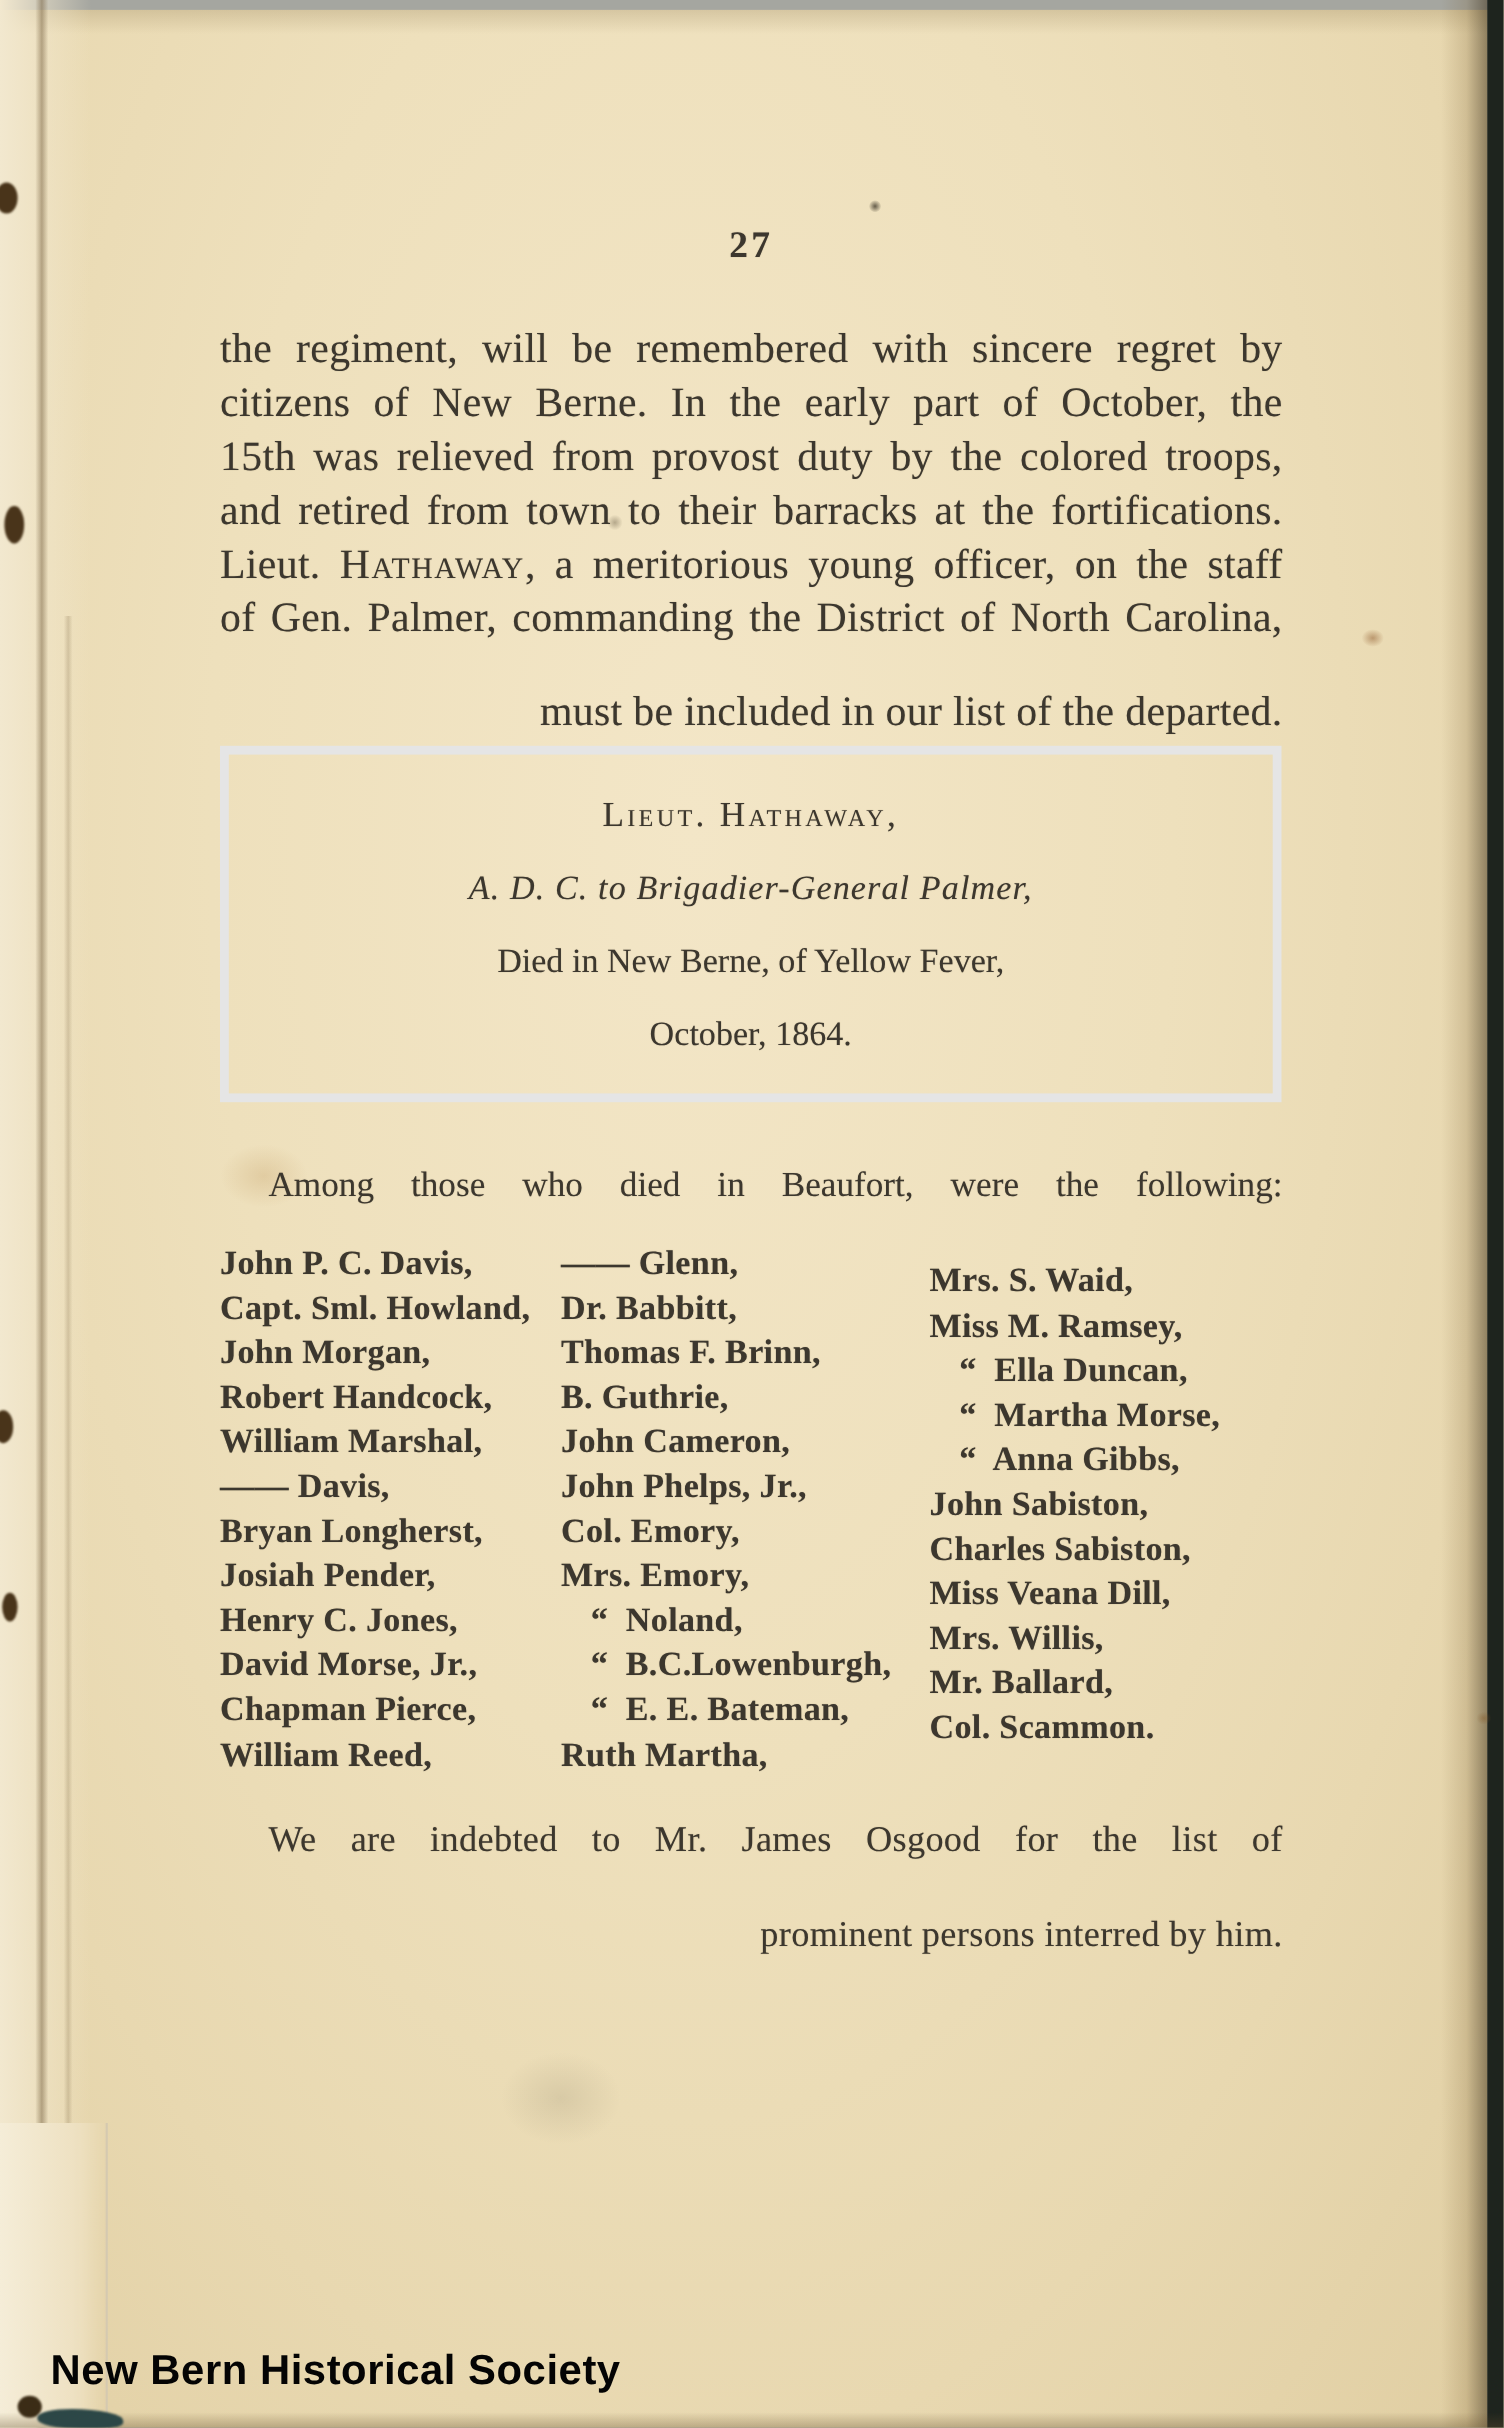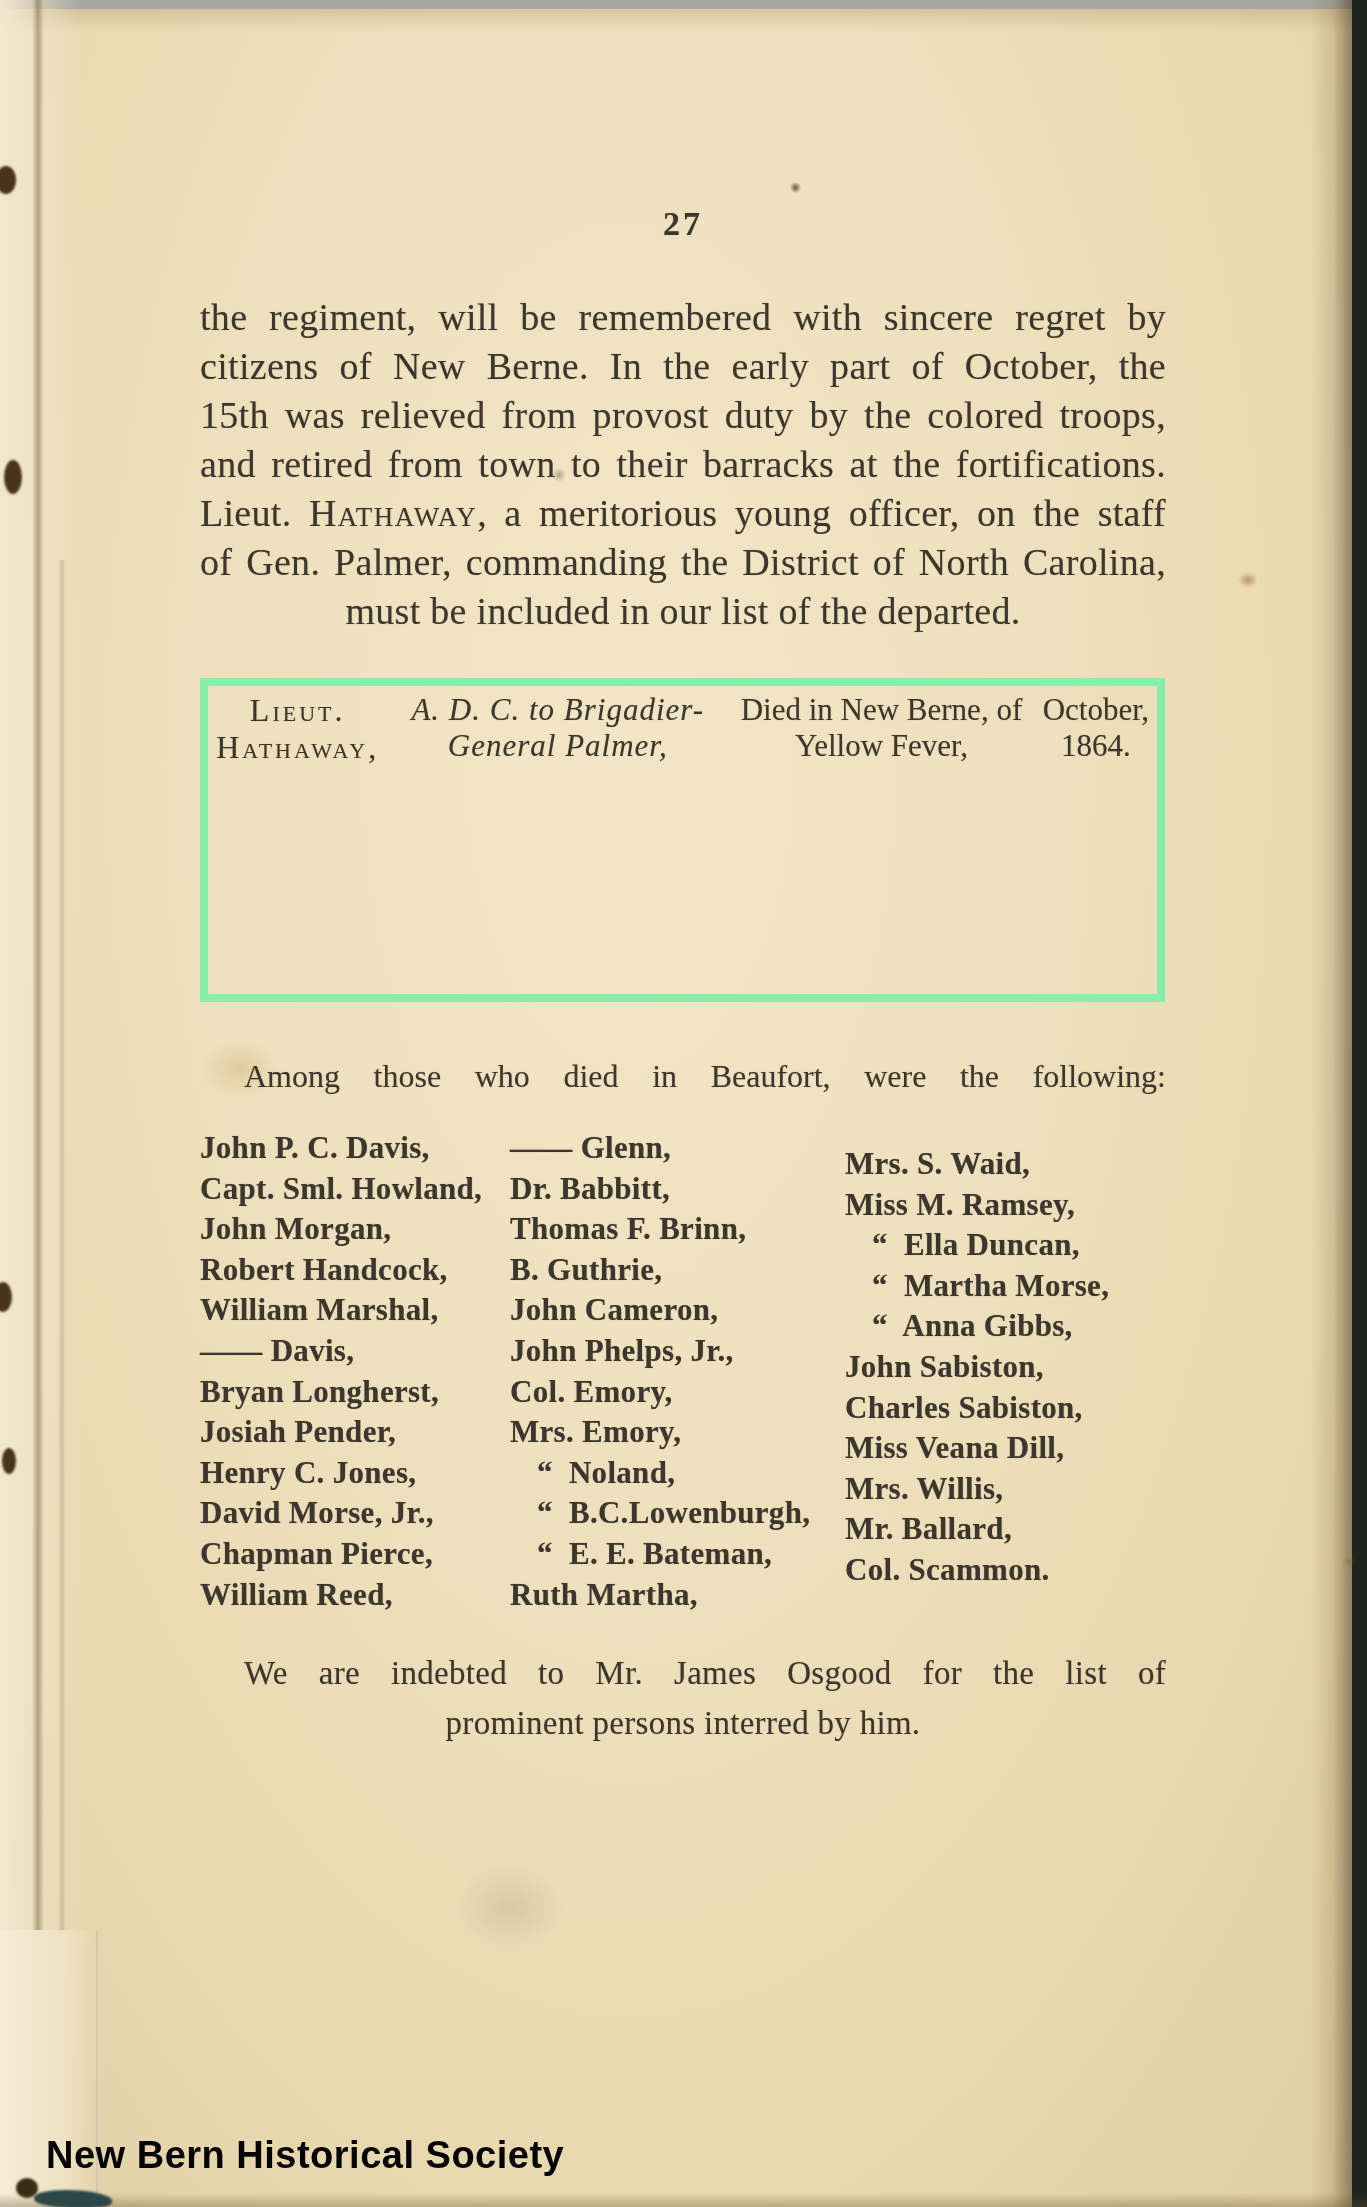--- a/index.html
+++ b/index.html
@@ -49,26 +49,26 @@
   .s5{left:1342px;top:1556px;width:14px;height:12px;background:radial-gradient(rgba(130,85,35,.4), rgba(0,0,0,0) 70%);}
   .s6{left:552px;top:468px;width:14px;height:14px;background:radial-gradient(rgba(90,78,55,.4), rgba(0,0,0,0) 72%);}
 
   
   .content{position:absolute;left:200px;top:0;width:966px;}
   .ink{color:#3c372e;text-shadow:0 0 1px rgba(62,52,32,.35);}
   .page-number{position:absolute;top:205px;left:0;width:100%;
     text-align:center;font-size:34px;font-weight:bold;letter-spacing:3px;}
   .para1{position:absolute;top:293px;left:0;width:100%;font-size:38px;line-height:49px;letter-spacing:.3px;}
   .jline{text-align:justify;text-align-last:justify;}
-  .lline{text-align:center;}
+  .lline{text-align:right;margin-top:36px;}
   .sc{font-variant:small-caps;letter-spacing:1.5px;}
 
   .memorial{position:absolute;top:678px;left:0;width:965px;height:324px;
-    box-sizing:border-box;border:8px solid #86efac;
-    display:flex;flex-direction:row;justify-content:space-evenly;
+    box-sizing:border-box;border:8px solid #e5e5e5;
+    display:flex;flex-direction:column;justify-content:space-evenly;
     padding:6px 0;}
   .memorial-line{text-align:center;font-size:31px;}
   .memorial-line.l1{font-variant:small-caps;letter-spacing:3px;font-size:32px;}
   .memorial-line.l2{font-style:italic;letter-spacing:1px;}
 
   .intro{position:absolute;top:1058px;left:0;width:100%;font-size:32px;
     text-indent:44px;text-align:justify;text-align-last:justify;}
 
   .name-list{position:absolute;top:1128px;left:0;width:100%;font-size:31px;}
   .name-col{position:absolute;top:0;font-weight:bold;}

